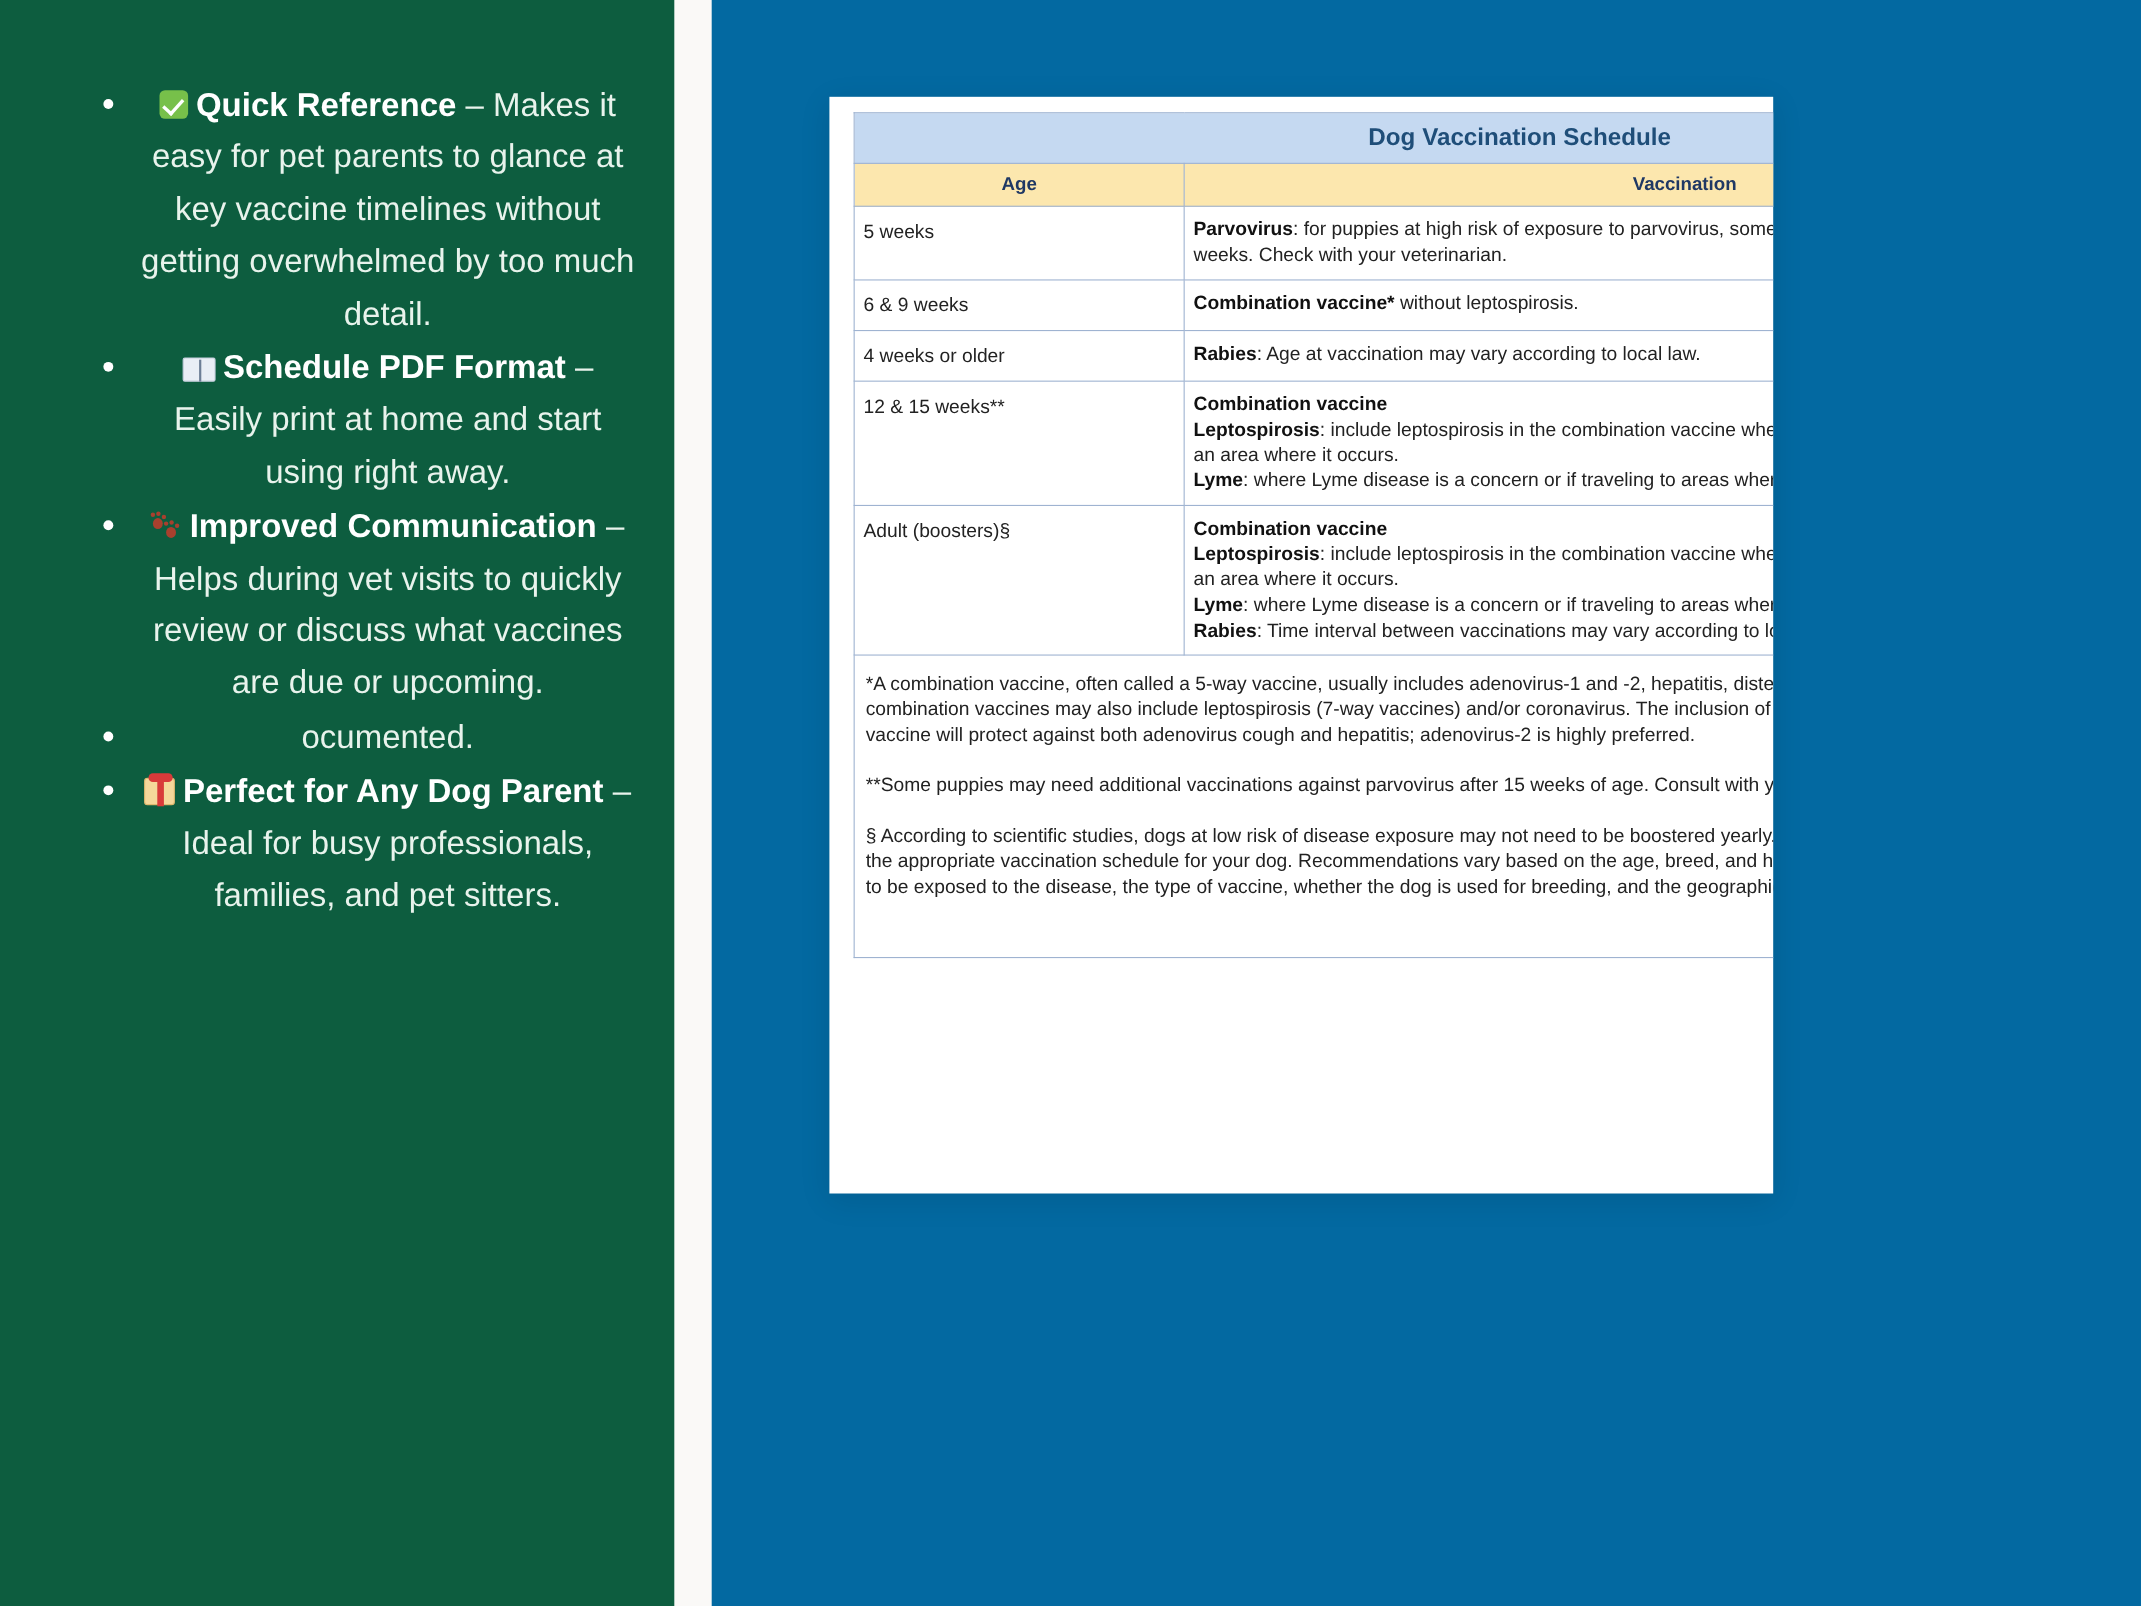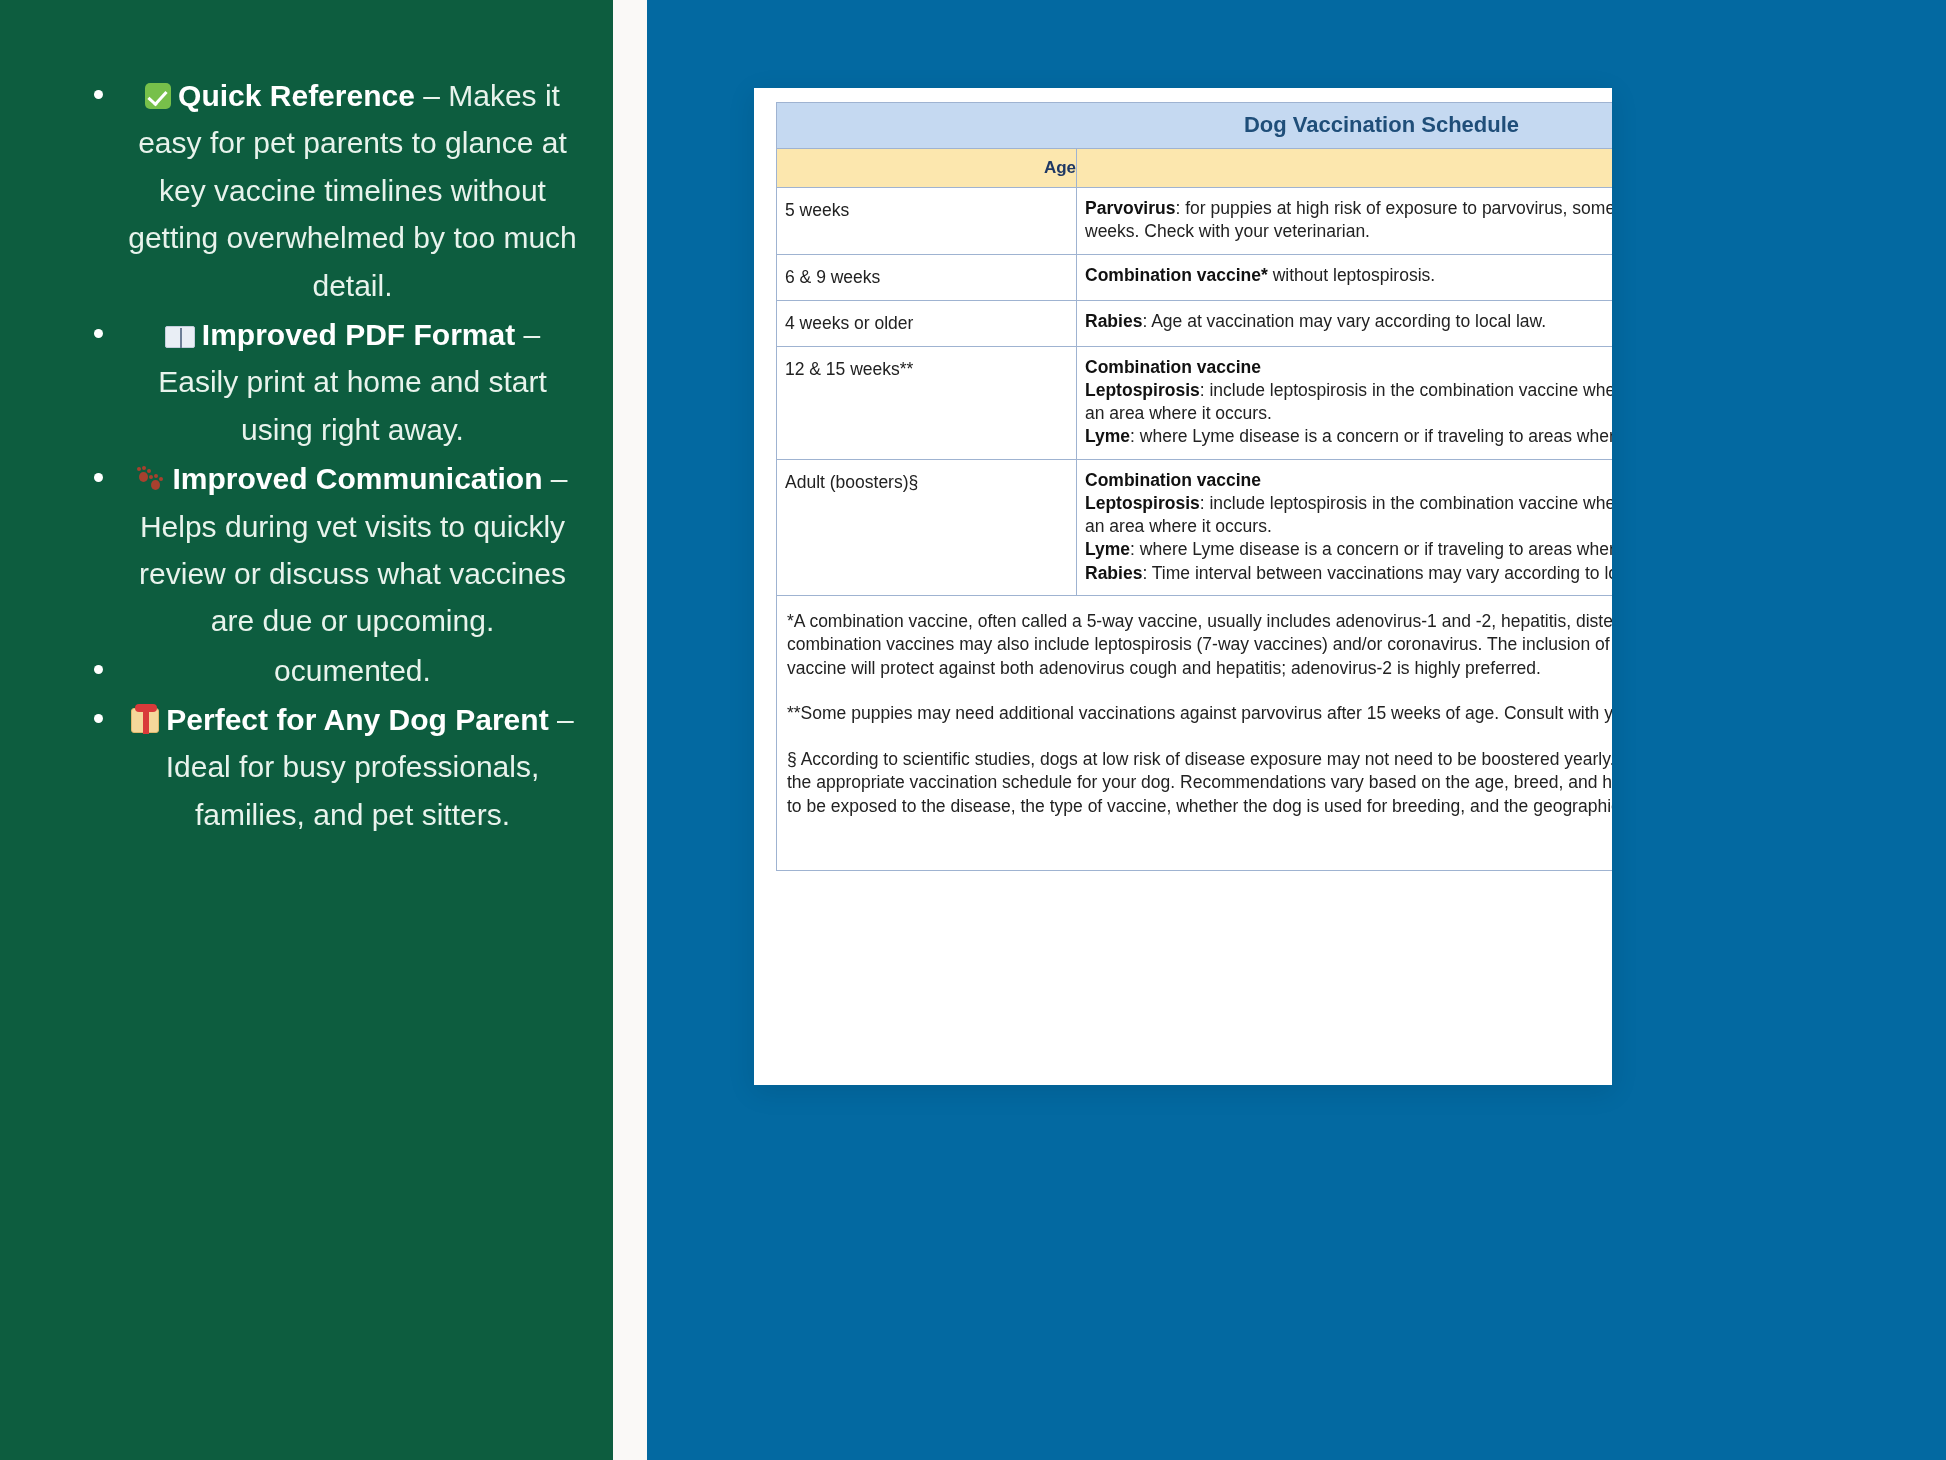--- a/index.html
+++ b/index.html
@@ -90,21 +90,21 @@
     font-weight: bold;
     text-align: center;
     padding: 9px 0 10px 0;
     border: 1px solid #9FB3D1;
   }
   .hdr {
     background: #FCE7AE;
     color: #1F3864;
     font-size: 17px;
     font-weight: bold;
-    text-align: right;
+    text-align: center;
     padding: 9px 0;
     border: 1px solid #BFA24A;
   }
   .col-age  { width: 300px; }
   .col-vax  { width: 910px; }
 
   td.age {
     font-size: 17.5px; color: #222222;
     padding: 12px 10px 12px 8px;
     vertical-align: middle;
@@ -134,21 +134,21 @@
 
     <ul class="feature-list">
 
       <li class="feature-item">
         <span class="bullet-dot"></span>
         <span class="gl gl-check"></span><b>Quick Reference</b><span> – Makes it easy for pet parents to glance at key vaccine timelines without getting overwhelmed by too much detail.</span>
       </li>
 
       <li class="feature-item">
         <span class="bullet-dot"></span>
-        <span class="gl gl-book"></span><b>Improved PDF Format</b><span> – Easily print at home and start using right away.</span>
+        <span class="gl gl-book"></span><b>Schedule PDF Format</b><span> – Easily print at home and start using right away.</span>
       </li>
 
       <li class="feature-item">
         <span class="bullet-dot"></span>
         <span class="gl gl-paw">
           <i style="left:2px;  top:6px;  width:9px;  height:10px;"></i>
           <i style="left:0px;  top:1px;  width:4px;  height:4px;"></i>
           <i style="left:5px;  top:0px;  width:4px;  height:4px;"></i>
           <i style="left:10px; top:3px;  width:4px;  height:4px;"></i>
           <i style="left:14px; top:14px; width:9px;  height:10px;"></i>

